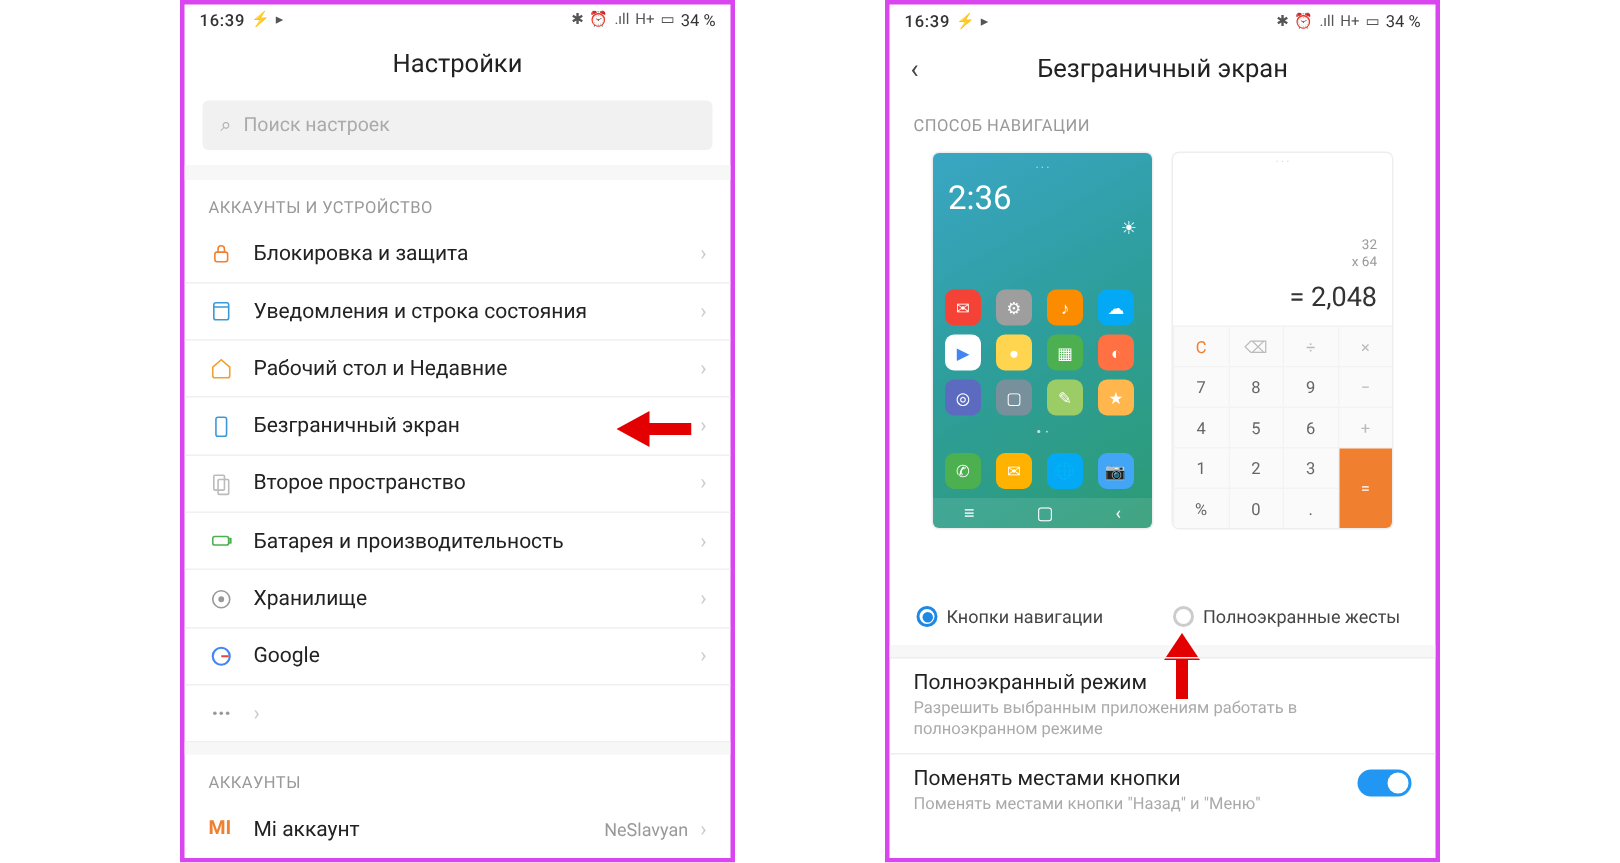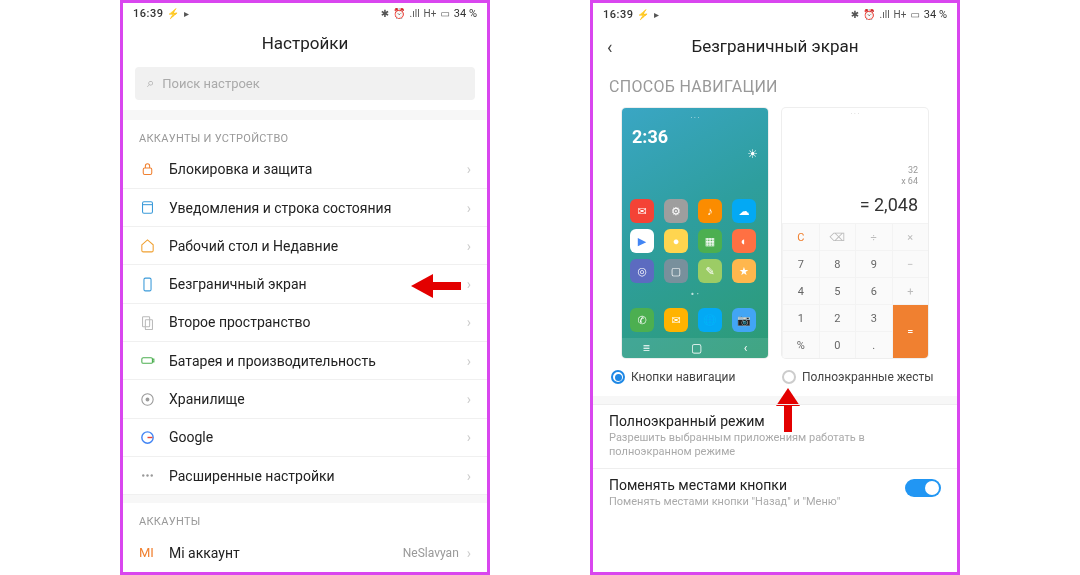--- a/index.html
+++ b/index.html
@@ -84,21 +84,21 @@
     font-size: 15px;
   }
   .row .label { flex: 1; }
   .row .chev { color: #ccc; font-size: 14px; }
   .row .value { color:#999; font-size:12px; margin-right:8px;margin-left:16px;}
   .arrow { position:absolute; width:50px; height:28px; }
   .arrow svg { width:100%; height:100%; }
 
   
   .nav-section-header {
-    font-size: 16px;
+    font-size: 11px;
     color: #999;
     padding: 10px 16px 6px 16px;
     letter-spacing: .3px;
   }
   .previews {
     display:flex; gap:14px; justify-content:center;
     padding: 6px 18px 6px 18px;
   }
   .preview-box {
     width: 146px;
@@ -109,38 +109,38 @@
     box-shadow: 0 0 0 1px #eee;
     position:relative;
     font-size:9px;
   }
   .homescreen {
     background: linear-gradient(150deg,#3aa6c4 0%, #2e9e9e 45%, #2c9b74 100%);
     color:#fff;
     padding:6px;
     display:flex; flex-direction:column;
   }
-  .hs-clock { font-size:18px; font-weight:700; padding:4px 4px 0 4px;}
+  .hs-clock { font-size:22px; font-weight:400; padding:4px 4px 0 4px;}
   .hs-weather { display:flex; justify-content:flex-end; padding-right:4px; font-size:12px;}
   .hs-spacer { flex:1; }
   .hs-grid { display:grid; grid-template-columns:repeat(4,1fr); gap:6px; padding:2px;}
   .hs-app { width:24px; height:24px; border-radius:6px; display:flex;align-items:center;justify-content:center;font-size:11px;}
   .hs-navbar { height:20px; background:rgba(255,255,255,0.1); margin:4px -6px -6px -6px; display:flex; align-items:center; justify-content:space-around; color:#fff;}
   .hs-navbar span{font-size:12px;}
   .calculator { background:#fff; color:#333; display:flex; flex-direction:column;}
   .calc-top { flex:1; padding:8px 10px; text-align:right; display:flex; flex-direction:column; justify-content:flex-end;}
   .calc-expr { font-size:9px; color:#999; line-height:1.3;}
   .calc-result { font-size:18px; color:#333; margin-top:6px;}
   .calc-grid { display:grid; grid-template-columns:repeat(4,1fr);}
   .calc-btn { height:27px; display:flex;align-items:center;justify-content:center; font-size:11px; color:#666; border-top:1px solid #f3f3f3; border-left:1px solid #f3f3f3;background:#fafafa}
   .calc-btn.op{color:#bbb;}
   .calc-btn.c{color:#f08030;}
   .calc-btn.eq{background:#f08030;color:#fff;}
   .calc-btn.tall{grid-row:span 2;height:54px;}
-  .radio-row { display:flex; padding:6px 18px 12px 18px; gap:14px;}
+  .radio-row { display:flex; padding:6px 18px 12px 18px; gap:14px;margin-top:40px;}
   .radio-item { flex:1; display:flex; align-items:center; gap:6px; font-size:12px; color:#444;}
   .radio { width:14px;height:14px;border-radius:50%;border:2px solid #ccc; display:flex;align-items:center;justify-content:center;}
   .radio.checked{border-color:#1e88e5;}
   .radio.checked::after{content:"";width:7px;height:7px;border-radius:50%;background:#1e88e5;}
 
   .setting-row { padding:8px 16px; border-top:1px solid #eee;}
   .setting-row .title{font-size:14px;color:#222;margin-bottom:2px;}
   .setting-row .sub{font-size:11px;color:#aaa;line-height:1.3;}
   .toggle{position:absolute;right:16px;top:10px;width:36px;height:18px;border-radius:10px;background:#2196f3;}
   .toggle::after{content:"";position:absolute;right:2px;top:2px;width:14px;height:14px;border-radius:50%;background:#fff;}
@@ -259,27 +259,26 @@
     <span class="chev">›</span>
   </div>
   <div class="row">
     <span class="icon-slot">
         <svg viewBox="0 0 24 24" fill="#999">
           <circle cx="6" cy="12" r="1.7"></circle>
           <circle cx="12" cy="12" r="1.7"></circle>
           <circle cx="18" cy="12" r="1.7"></circle>
         </svg>
       </span>
-    <span class="label">Расширенные настройки</span>
     <span class="chev">›</span>
   </div>
   <div style="height:8px;background:#f7f7f7;"></div>
   <div class="section-header">АККАУНТЫ</div>
   <div class="row" style="border-bottom:none;">
-    <span class="icon-slot" style="color:#f08030;font-weight:normal;font-size:13px;">MI</span>
+    <span class="icon-slot" style="color:#f08030;font-weight:bold;font-size:13px;">MI</span>
     <span class="label">Mi аккаунт</span>
     <span class="value">NeSlavyan</span>
     <span class="chev">›</span>
   </div>
 </div>
 
 <div class="phone">
   <div class="statusbar">
     <div class="left">
       <span class="time">16:39</span>

